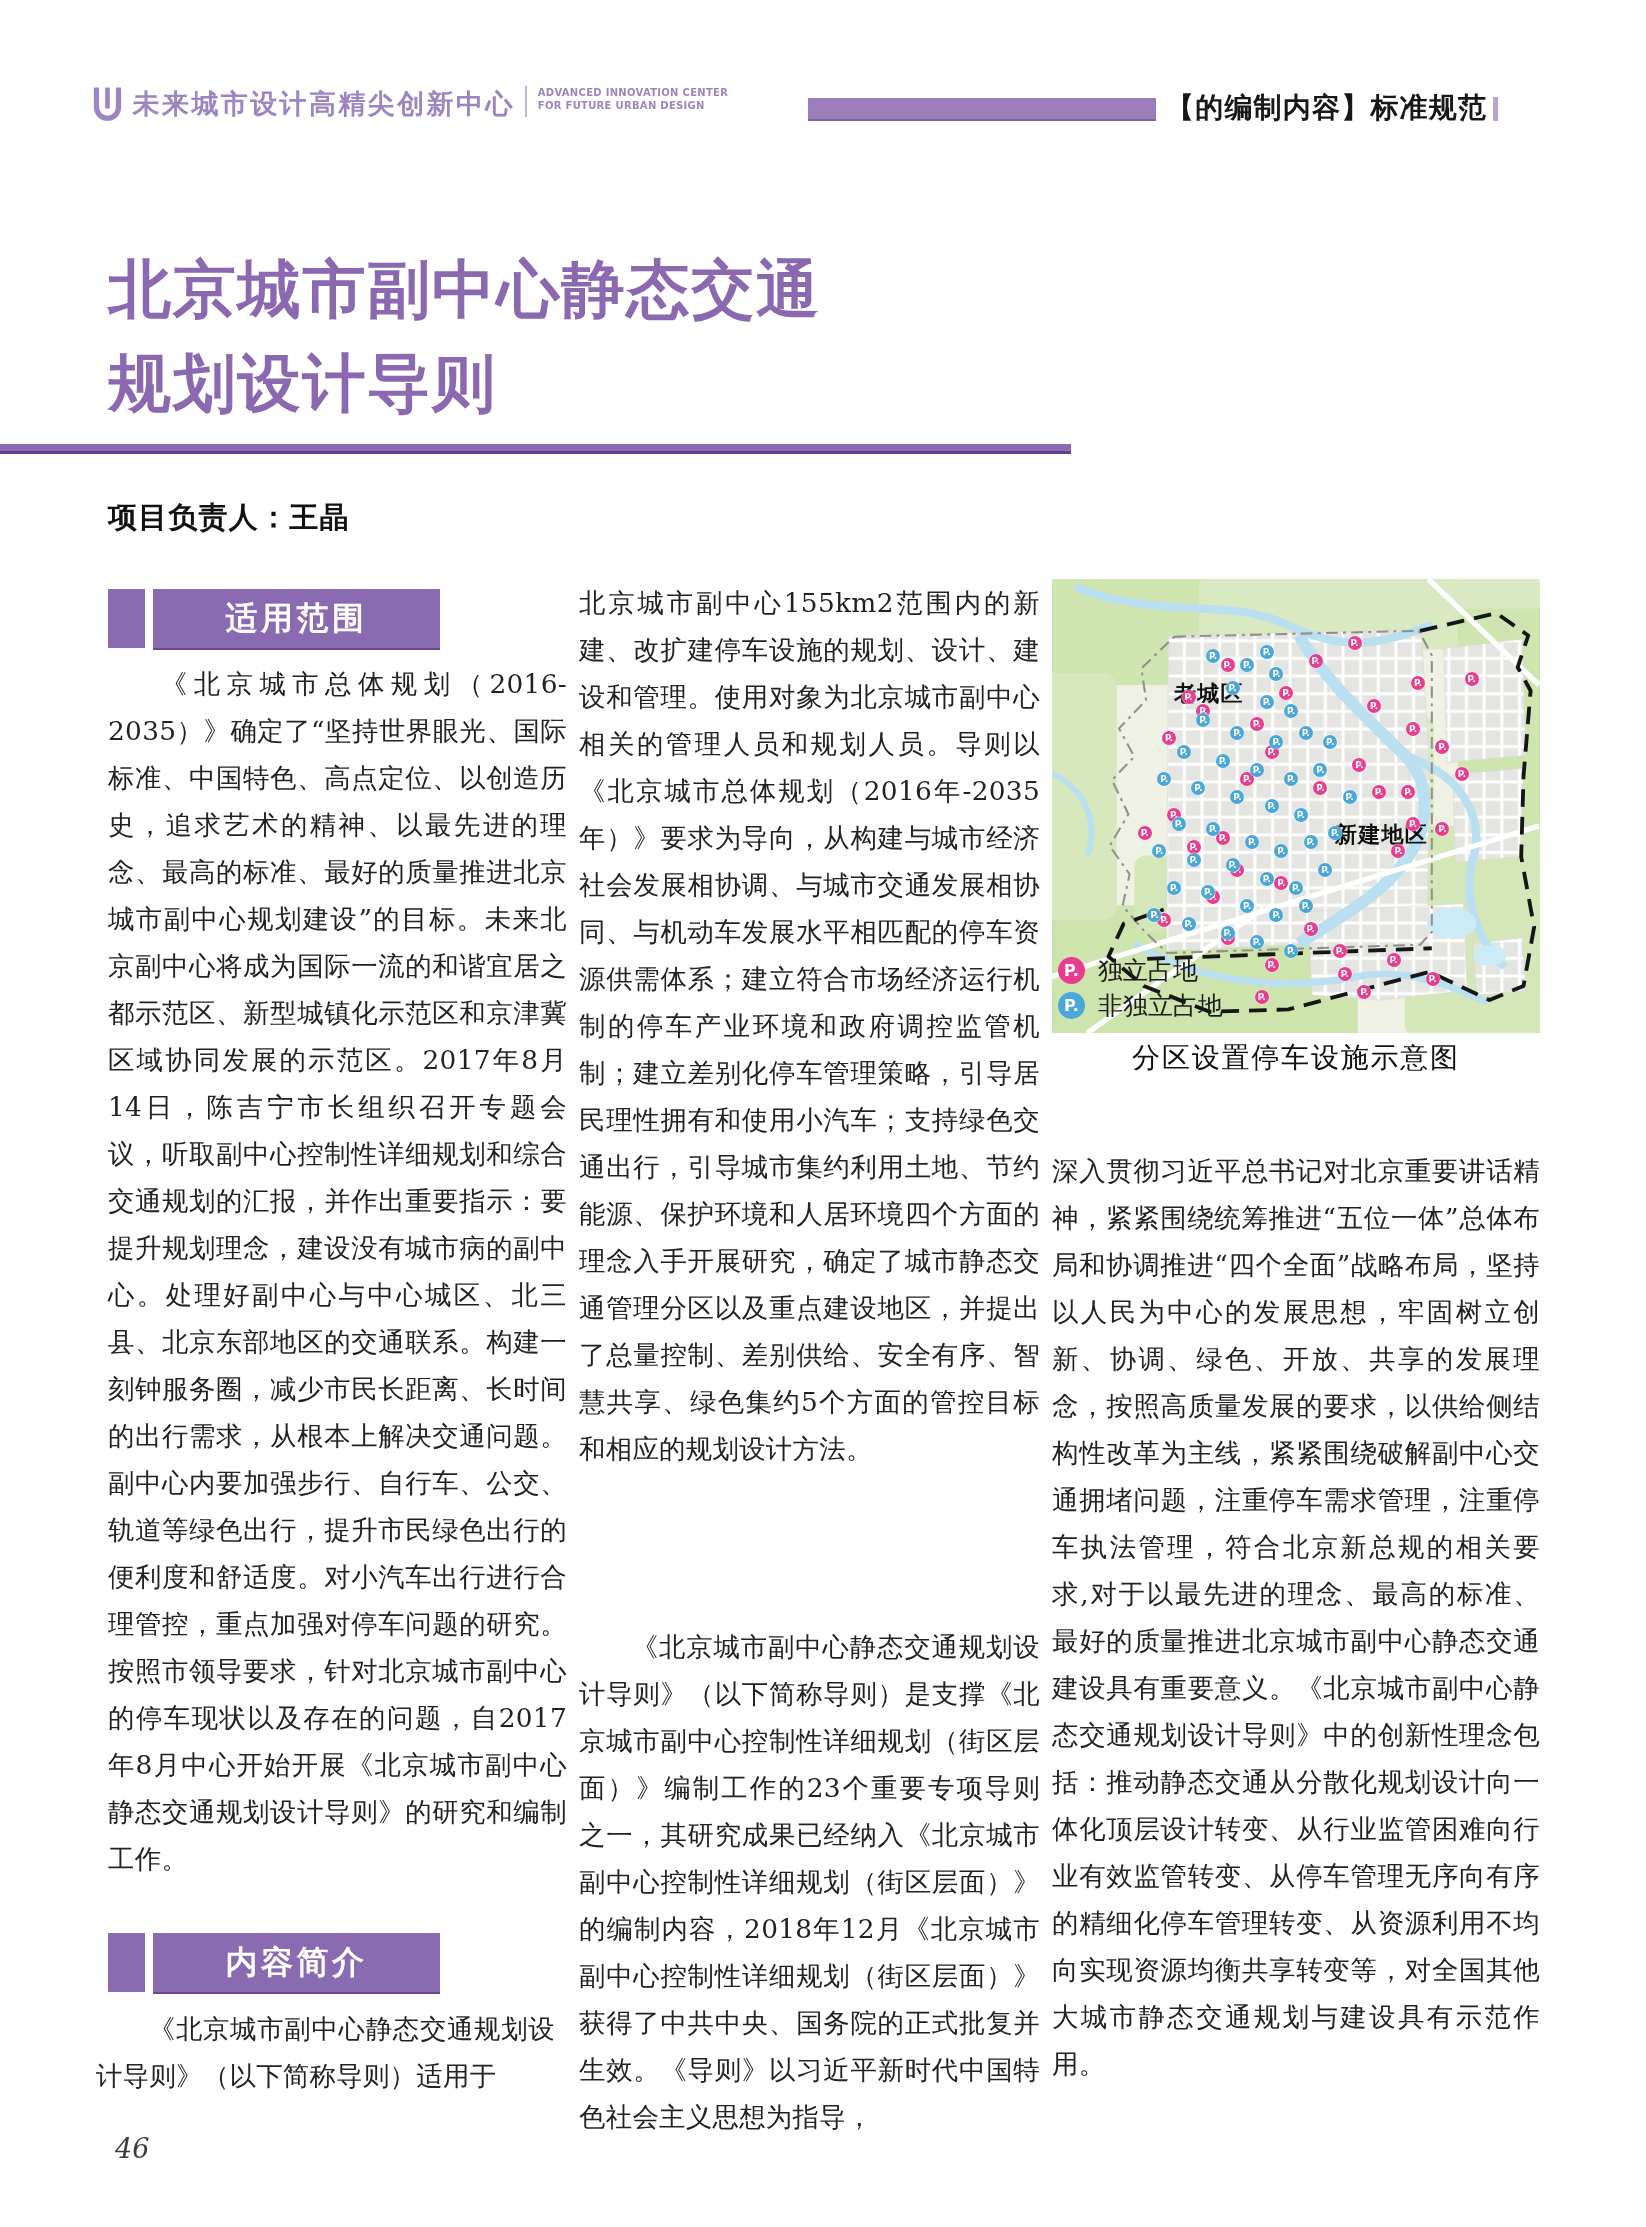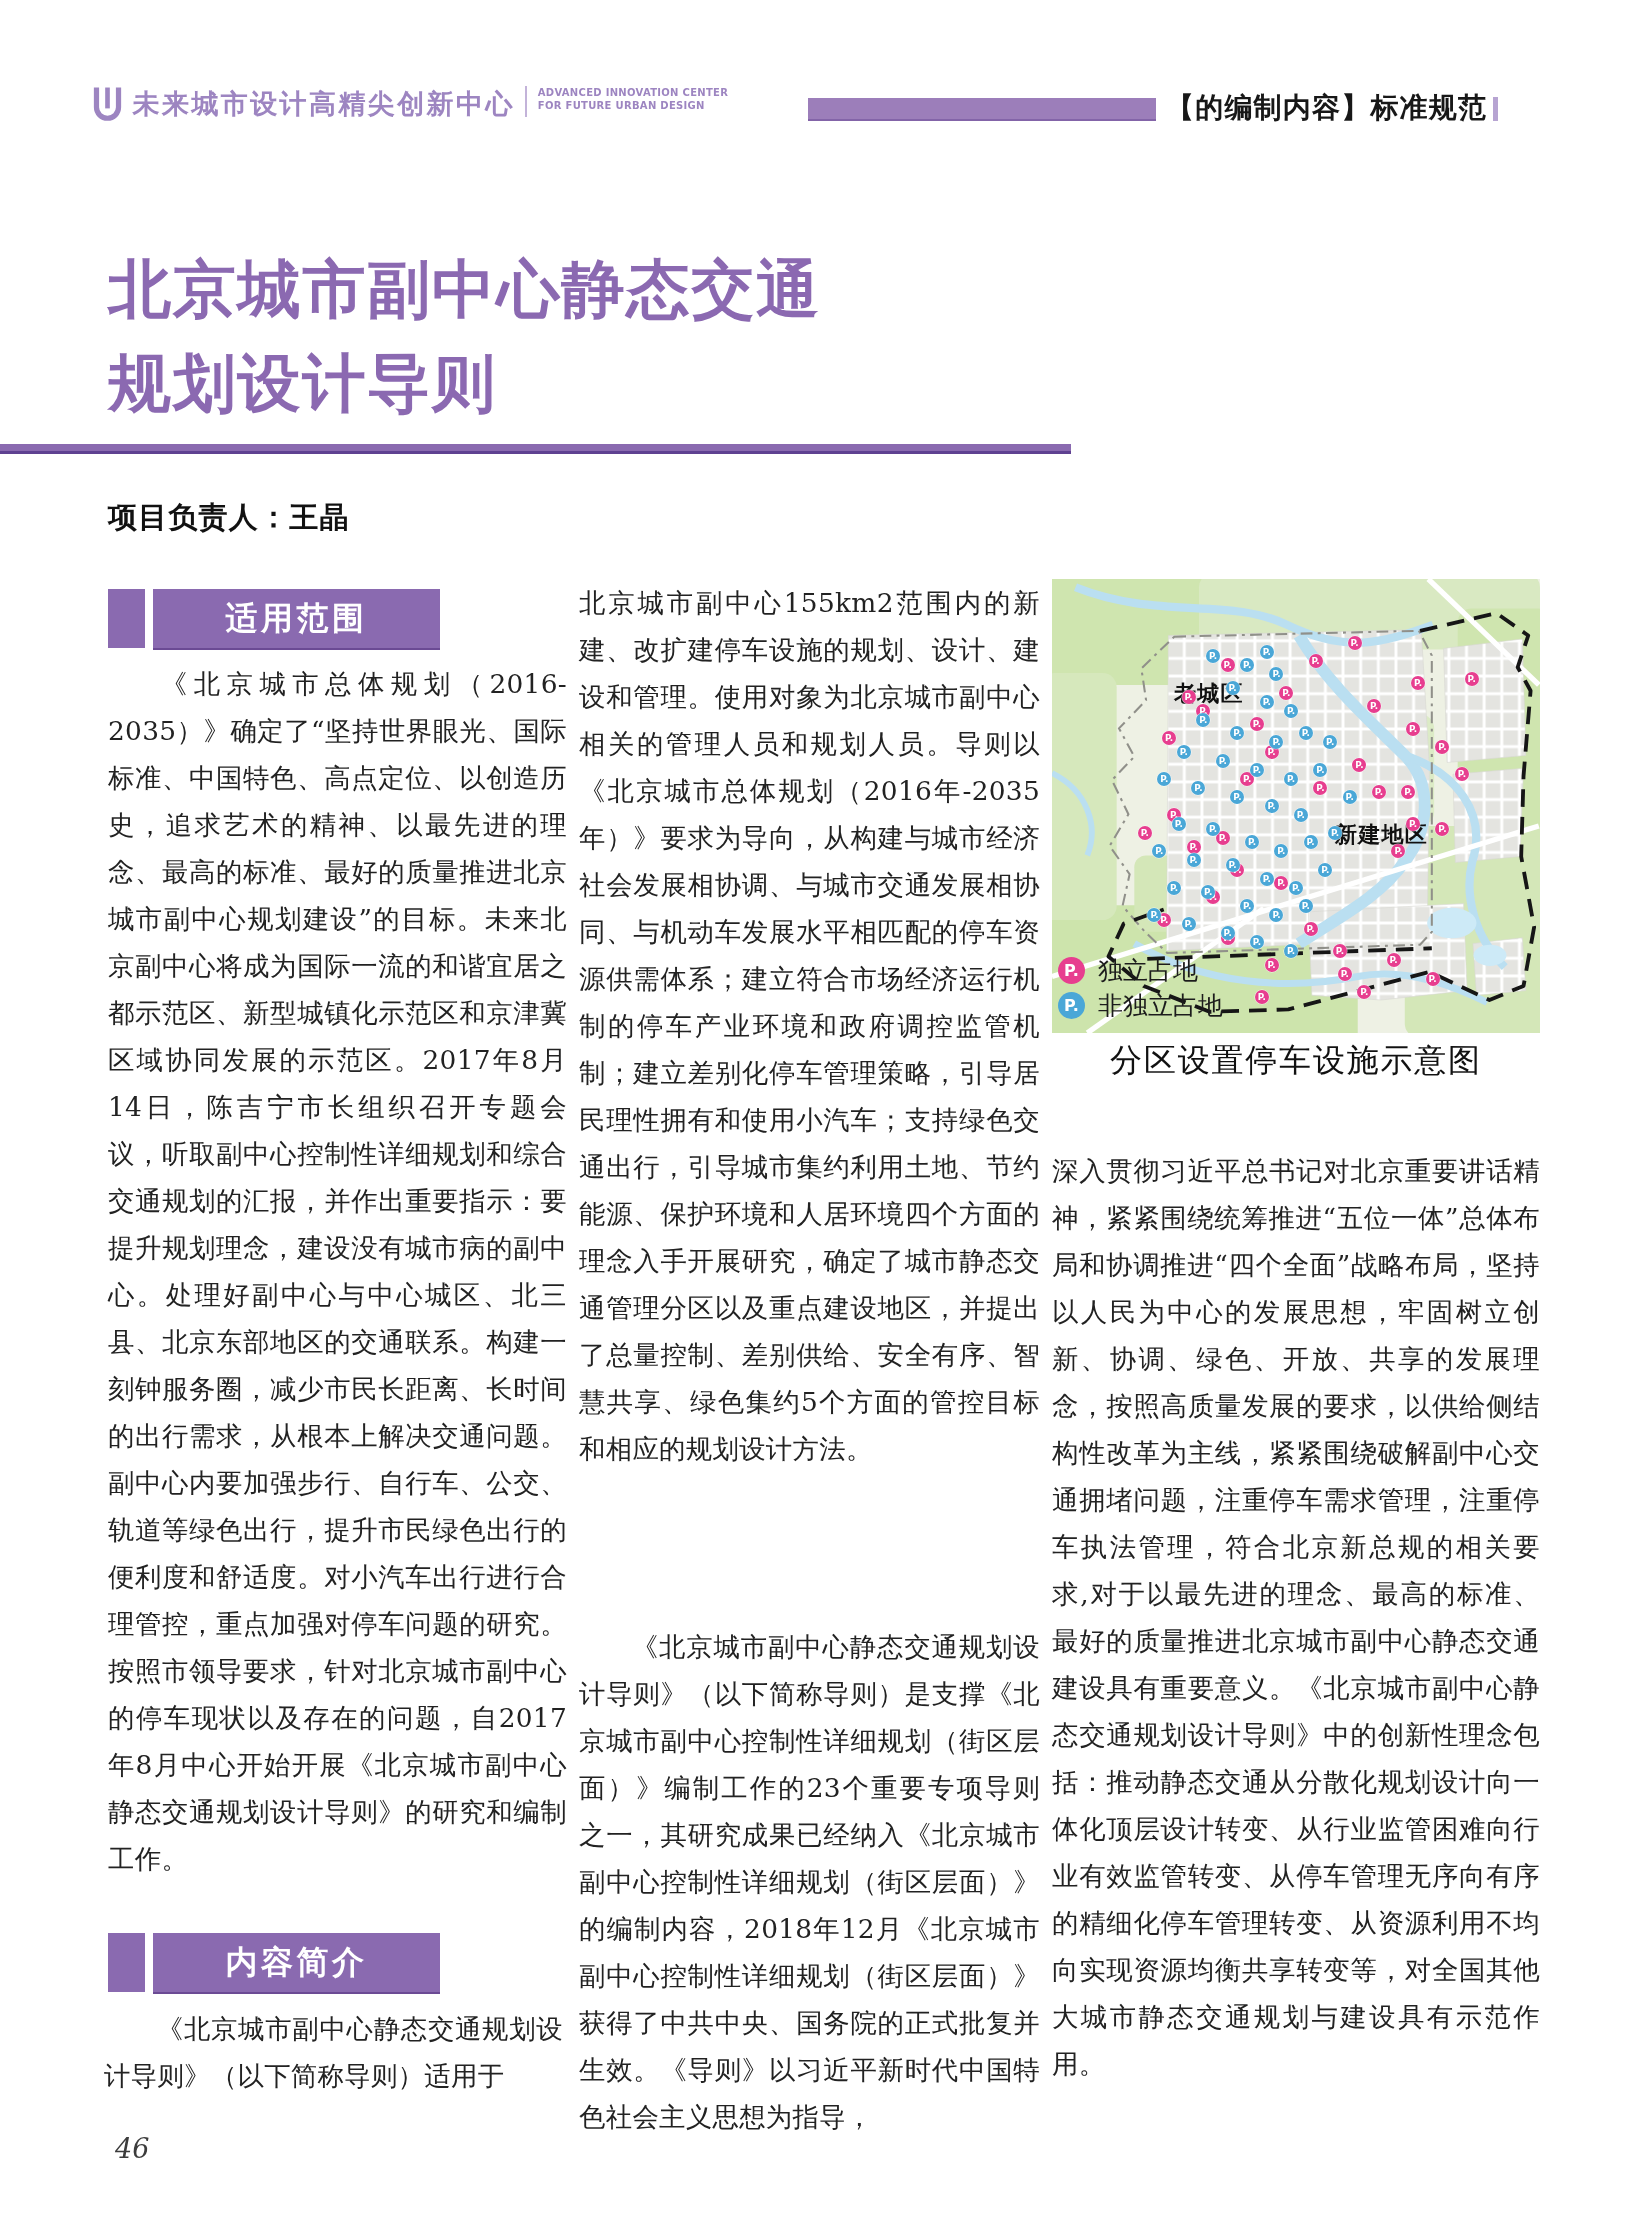--- a/index.html
+++ b/index.html
@@ -52,21 +52,21 @@
   .pin{position:absolute;width:14px;height:14px;margin:-7px 0 0 -7px;border-radius:50%;
        color:#fff;font-family:"DejaVu Sans","Liberation Sans",sans-serif;font-weight:700;
        font-size:8.8px;line-height:14px;text-align:center;box-shadow:0 0 0 0.6px rgba(255,255,255,.7);}
   .legend{position:absolute;left:5.9px;}
   .legend-item{display:flex;align-items:center;gap:13px;height:35px;}
   .legend-pin{width:27px;height:27px;border-radius:50%;color:#fff;text-align:center;
               font-family:"DejaVu Sans","Liberation Sans",sans-serif;font-weight:700;
               font-size:16px;line-height:27px;flex:0 0 27px;}
   .legend-label{font-size:25px;color:#1c1c1c;}
   .caption{position:absolute;left:1052px;top:1039px;width:488px;text-align:center;
-           font-size:32px;color:#111;letter-spacing:1.8px;}
+           font-size:28px;color:#111;letter-spacing:1.8px;}
 
   .page-num{position:absolute;left:115px;top:2133px;font-style:italic;
             font-size:27px;color:#3c3c3c;}
 </style>
 </head>
 <body>
 
 <div class="page">
 
   <div class="logo">
@@ -99,21 +99,21 @@
     </div>
   </div>
   <div class="col-p indent" style="left:108px;top:660px;width:459px;">《北京城市总体规划（2016-2035）》确定了“坚持世界眼光、国际标准、中国特色、高点定位、以创造历史，追求艺术的精神、以最先进的理念、最高的标准、最好的质量推进北京城市副中心规划建设”的目标。未来北京副中心将成为国际一流的和谐宜居之都示范区、新型城镇化示范区和京津冀区域协同发展的示范区。2017年8月14日，陈吉宁市长组织召开专题会议，听取副中心控制性详细规划和综合交通规划的汇报，并作出重要指示：要提升规划理念，建设没有城市病的副中心。处理好副中心与中心城区、北三县、北京东部地区的交通联系。构建一刻钟服务圈，减少市民长距离、长时间的出行需求，从根本上解决交通问题。副中心内要加强步行、自行车、公交、轨道等绿色出行，提升市民绿色出行的便利度和舒适度。对小汽车出行进行合理管控，重点加强对停车问题的研究。按照市领导要求，针对北京城市副中心的停车现状以及存在的问题，自2017年8月中心开始开展《北京城市副中心静态交通规划设计导则》的研究和编制工作。</div>
 
   <div class="sec" style="left:108px;top:1933px;width:332px;">
     <div class="sq"></div>
     <div class="bx">
       <span>内容简介</span>
     </div>
   </div>
-  <div class="col-p indent" style="left:104px;top:2005px;width:459px;">《北京城市副中心静态交通规划设计导则》（以下简称导则）适用于</div>
+  <div class="col-p indent" style="left:96px;top:2005px;width:459px;">《北京城市副中心静态交通规划设计导则》（以下简称导则）适用于</div>
 
   <div class="col-p" style="left:579px;top:579px;width:461px;">北京城市副中心155km2范围内的新建、改扩建停车设施的规划、设计、建设和管理。使用对象为北京城市副中心相关的管理人员和规划人员。导则以《北京城市总体规划（2016年-2035年）》要求为导向，从构建与城市经济社会发展相协调、与城市交通发展相协同、与机动车发展水平相匹配的停车资源供需体系；建立符合市场经济运行机制的停车产业环境和政府调控监管机制；建立差别化停车管理策略，引导居民理性拥有和使用小汽车；支持绿色交通出行，引导城市集约利用土地、节约能源、保护环境和人居环境四个方面的理念入手开展研究，确定了城市静态交通管理分区以及重点建设地区，并提出了总量控制、差别供给、安全有序、智慧共享、绿色集约5个方面的管控目标和相应的规划设计方法。</div>
 
   <div class="col-p indent" style="left:579px;top:1623px;width:461px;">《北京城市副中心静态交通规划设计导则》（以下简称导则）是支撑《北京城市副中心控制性详细规划（街区层面）》编制工作的23个重要专项导则之一，其研究成果已经纳入《北京城市副中心控制性详细规划（街区层面）》的编制内容，2018年12月《北京城市副中心控制性详细规划（街区层面）》获得了中共中央、国务院的正式批复并生效。《导则》以习近平新时代中国特色社会主义思想为指导，</div>
 
   <div class="figure">
     <svg viewBox="0 0 830 772" width="488" height="454">
       <defs>
         <pattern id="st" width="30" height="30" patternUnits="userSpaceOnUse">
           <rect width="30" height="30" fill="#e4e4e0"></rect>

